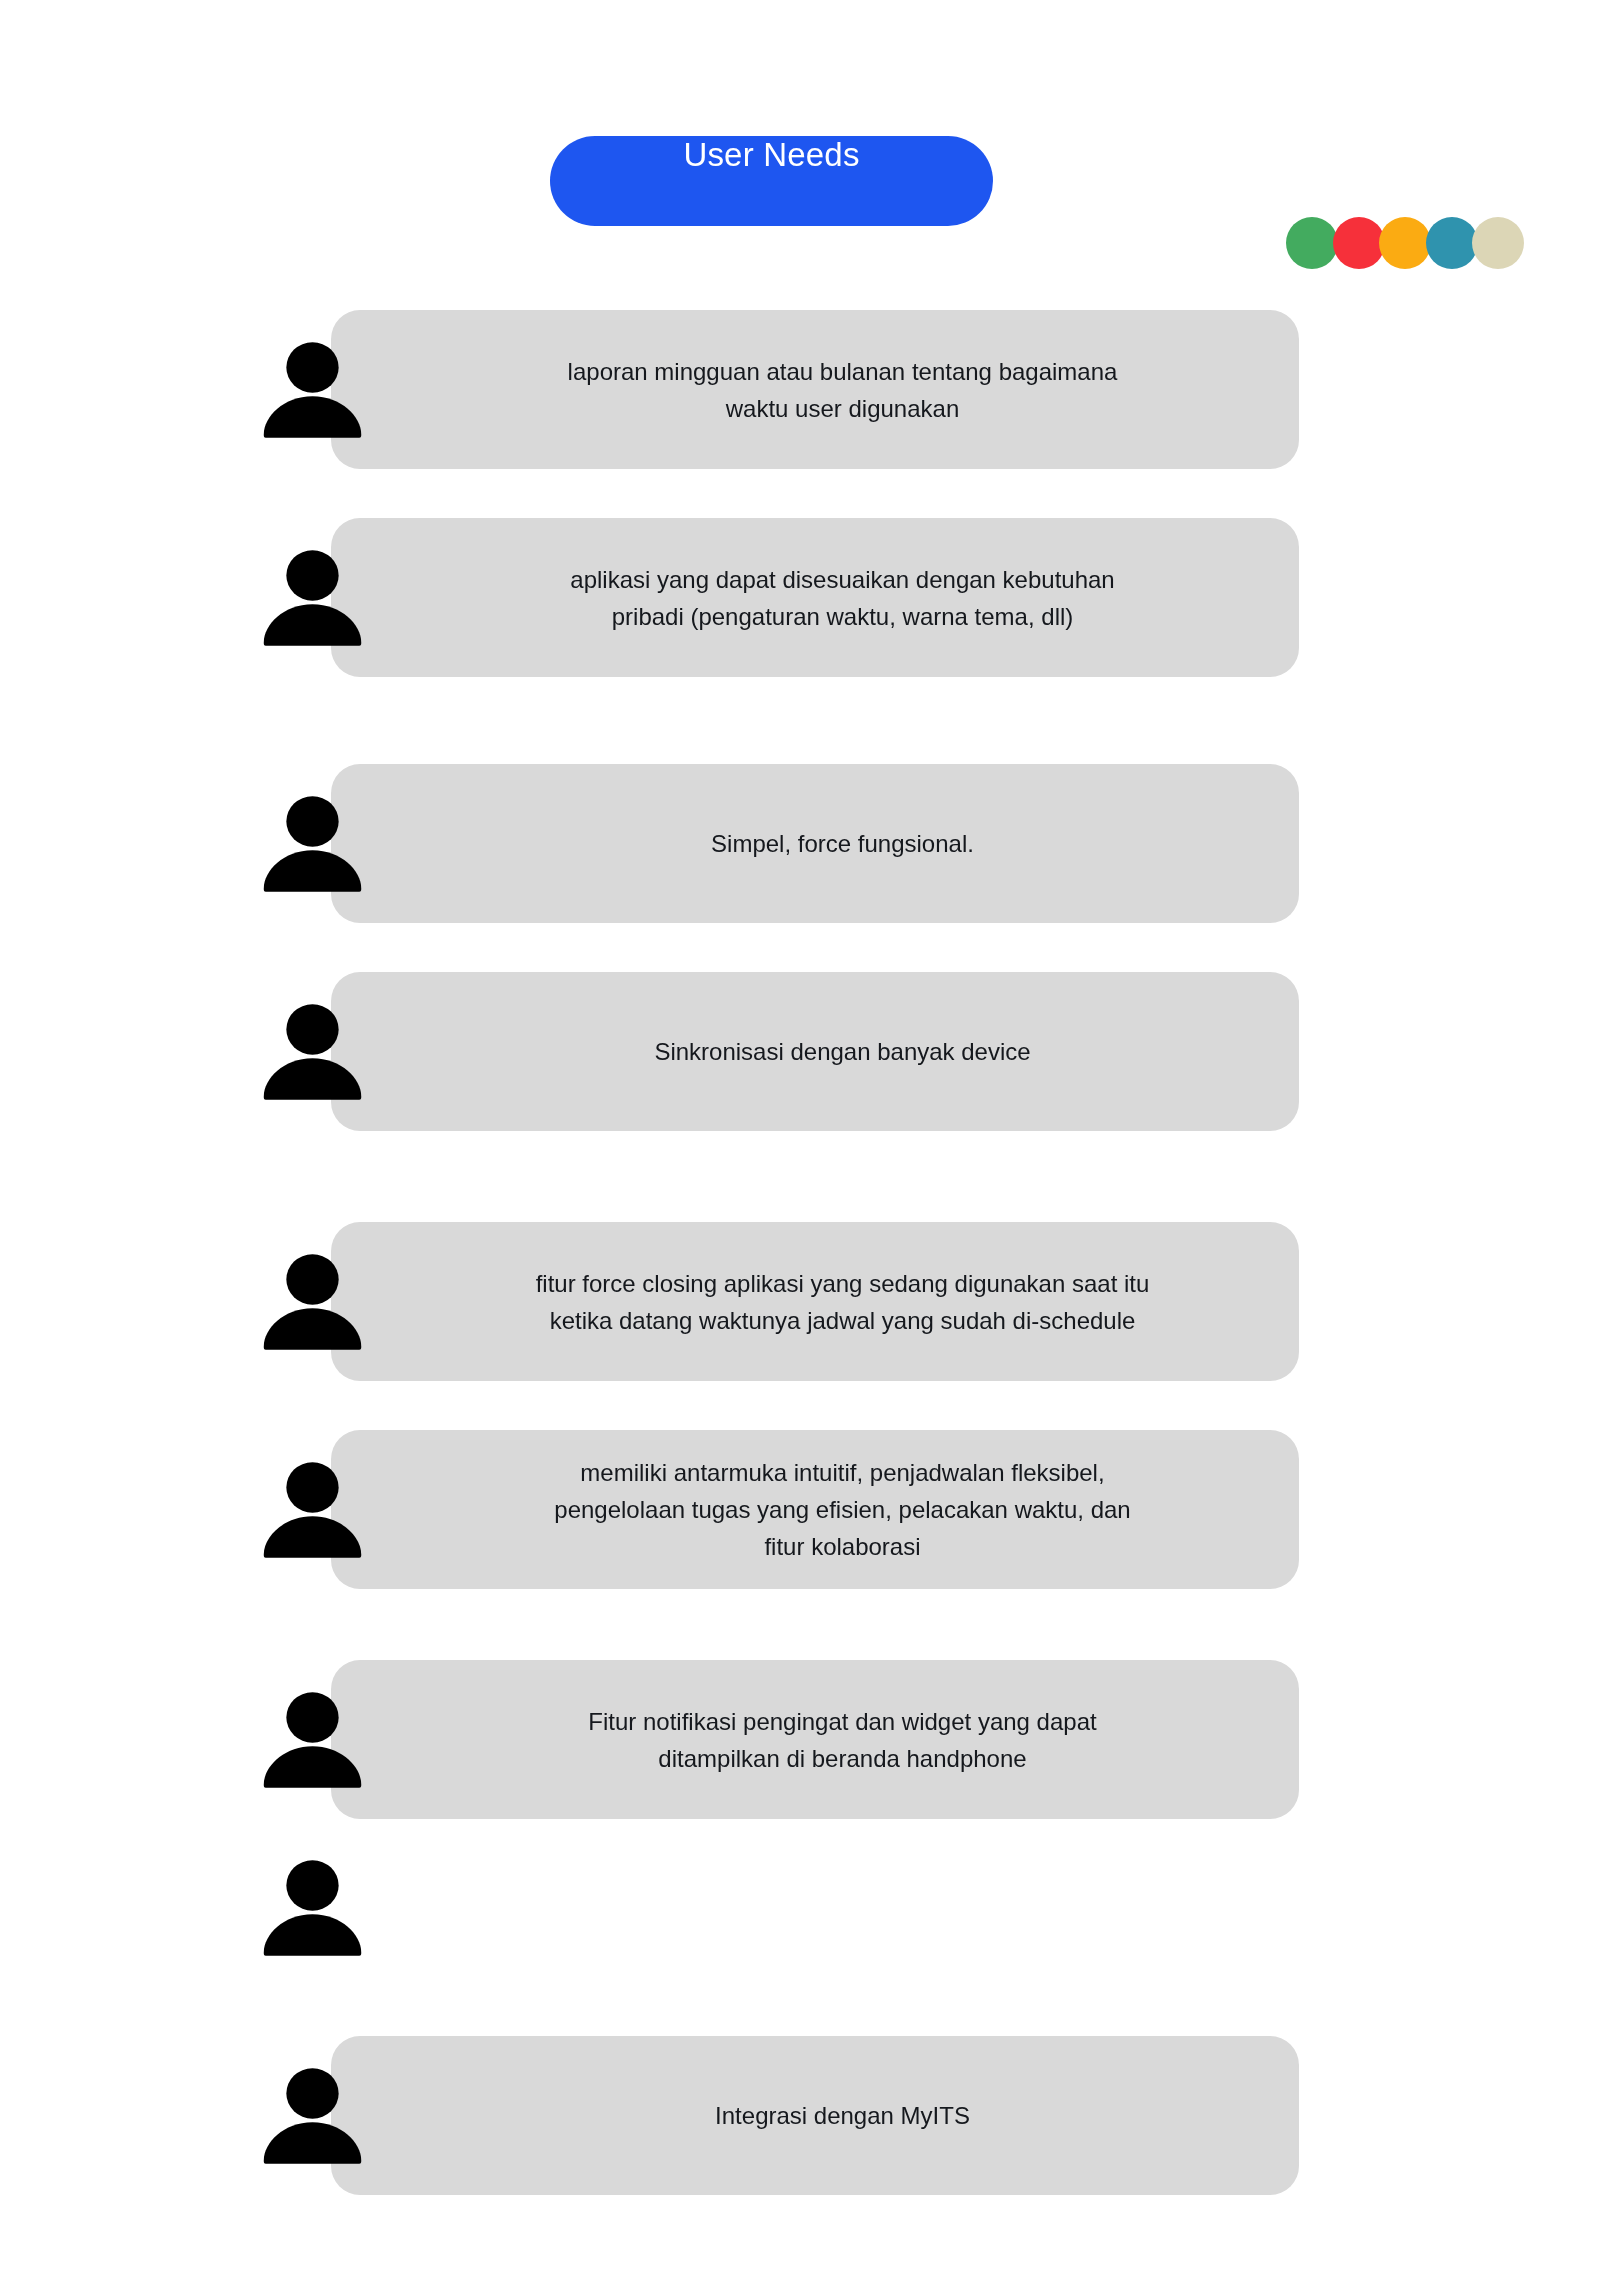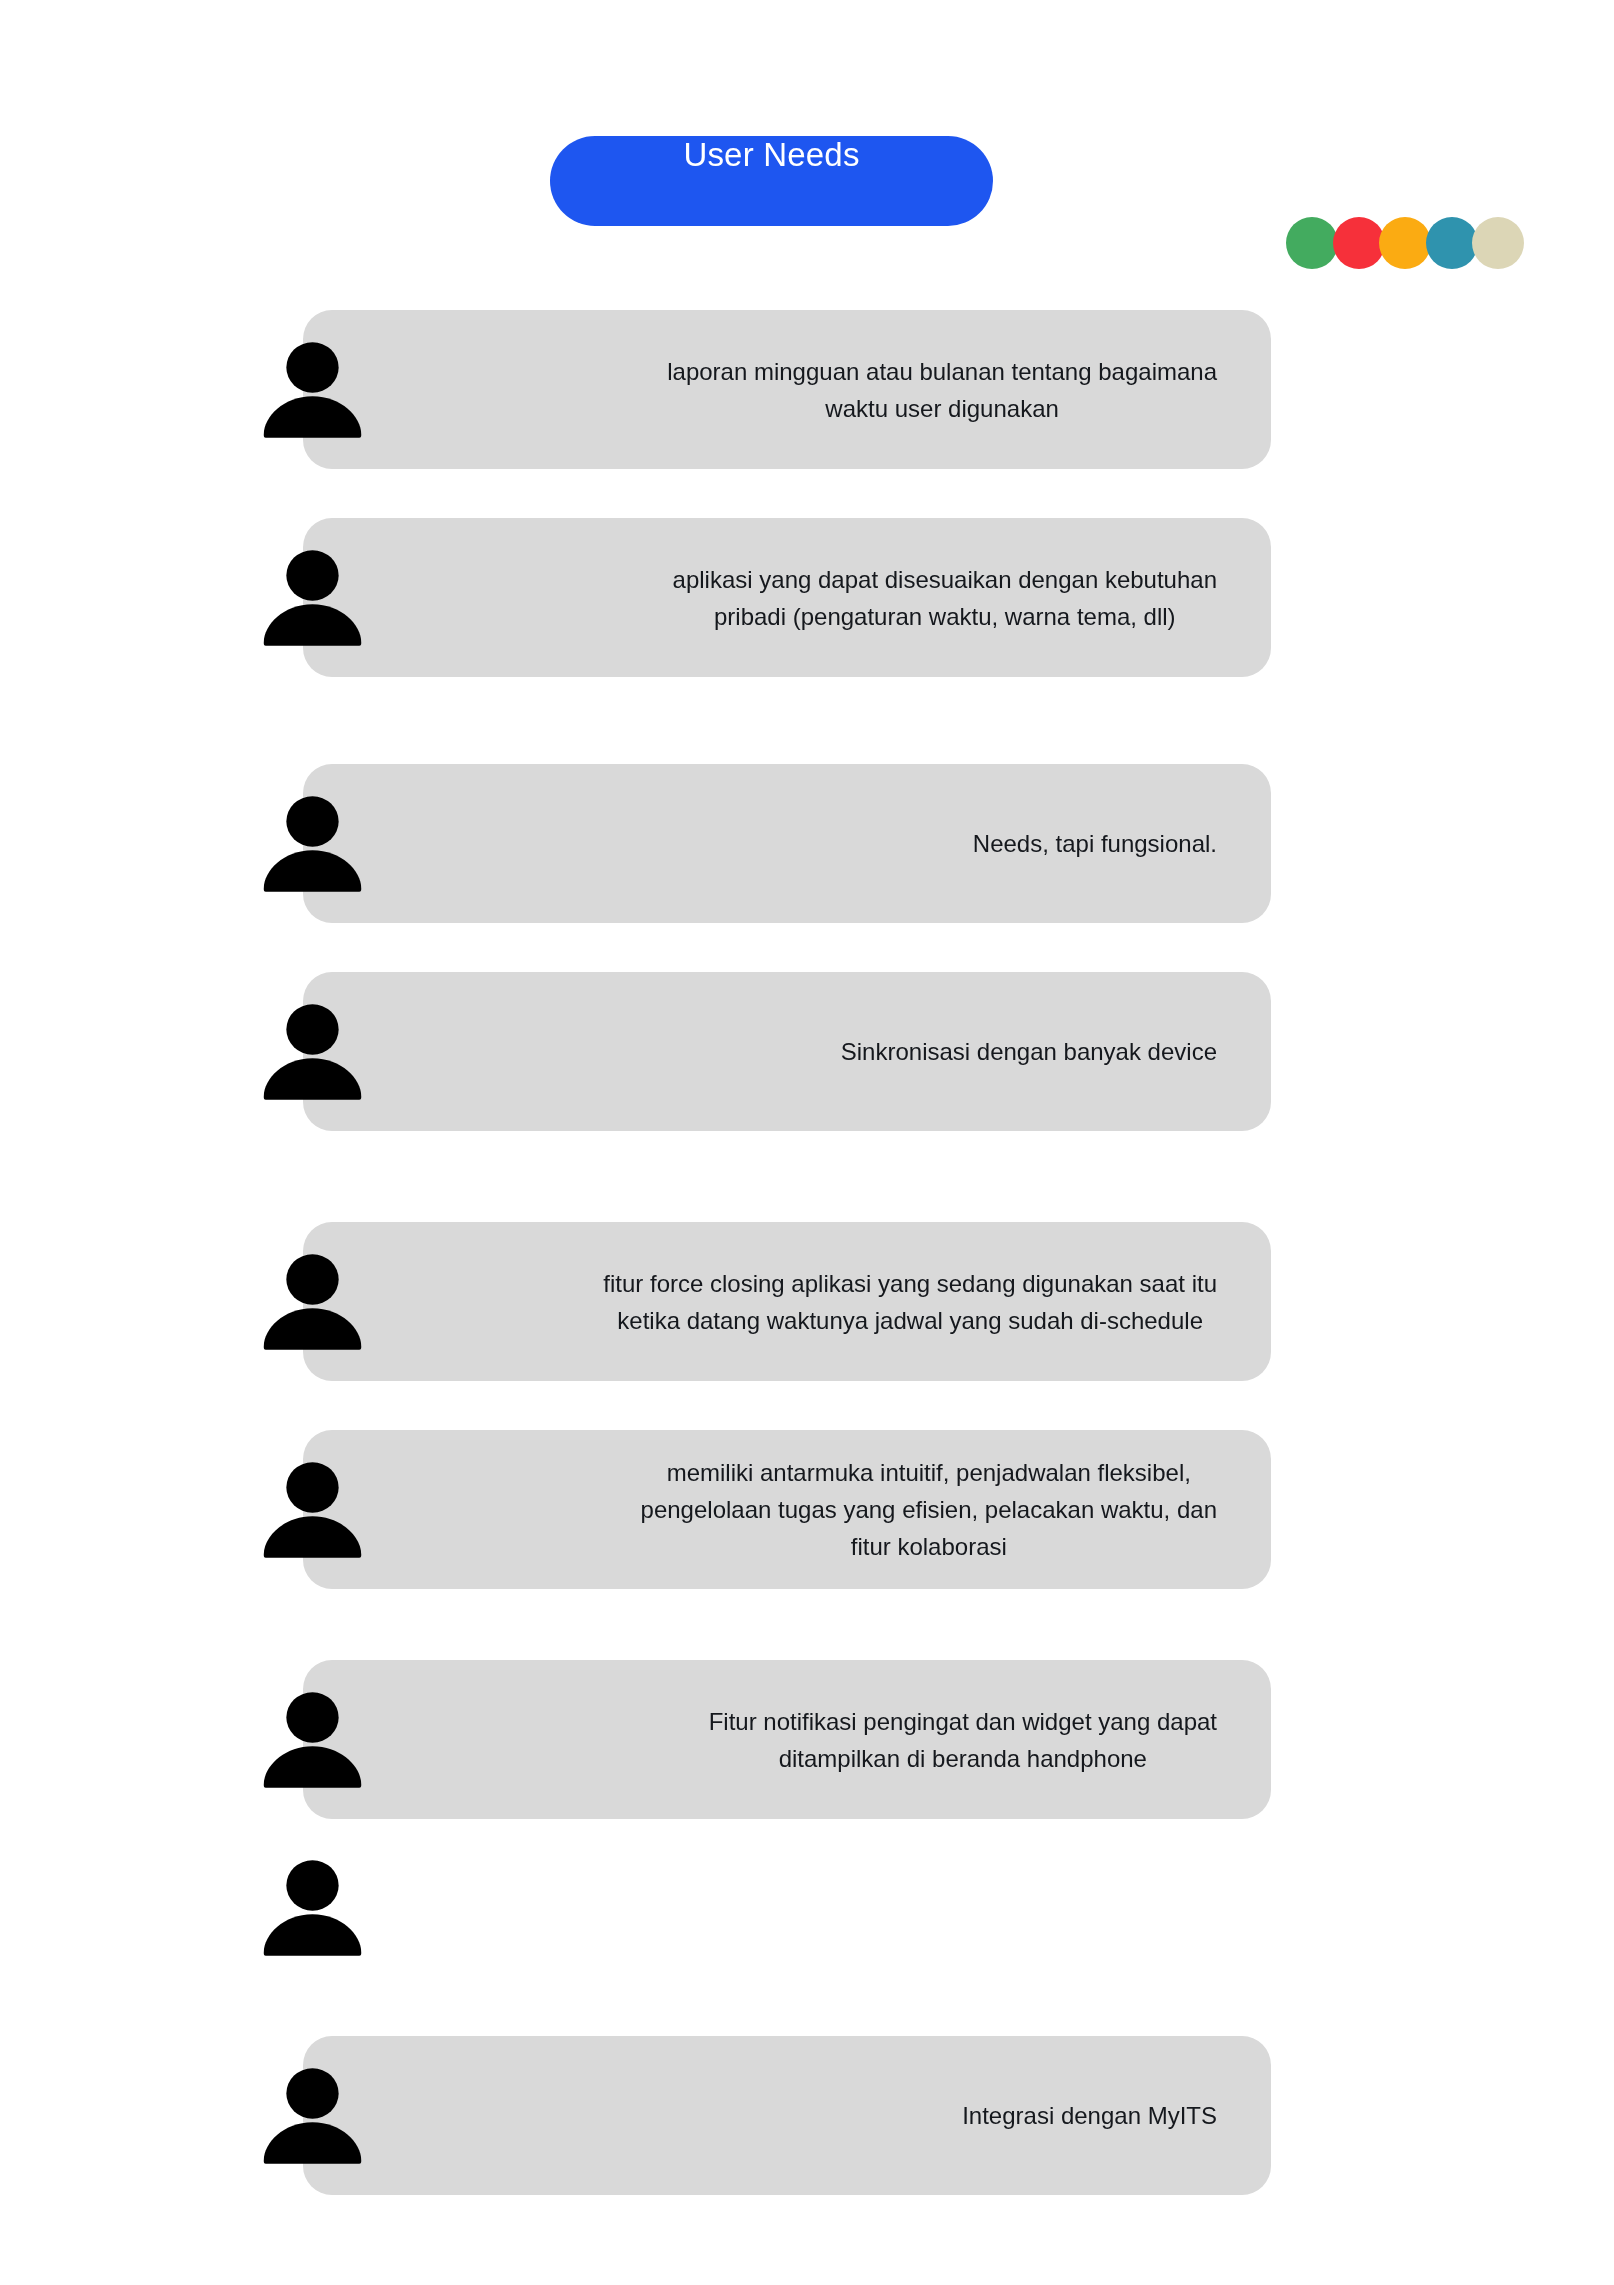--- a/index.html
+++ b/index.html
@@ -77,30 +77,30 @@
   }
 
   .card-row {
     position: relative;
     width: 1615px;
     margin-bottom: 49px;
   }
 
   .card {
     position: absolute;
-    left: 303px;
+    left: 331px;
     top: 0;
     width: 968px;
     min-height: 159px;
     background: #d9d9d9;
     border-radius: 29px;
     box-sizing: border-box;
     display: flex;
     align-items: center;
-    justify-content: flex-end;
+    justify-content: center;
     padding: 16.3px 54px 16.3px 109px;
   }
 
   .card-text {
     color: #15181d;
     font-size: 24px;
     line-height: 37px;
     text-align: center;
     white-space: pre-line;
     font-family: "Liberation Sans", sans-serif;
@@ -162,21 +162,21 @@
         </div>
         <div class="person-icon" style="top: 32px;">
           <svg viewBox="0 0 112 106" xmlns="http://www.w3.org/2000/svg">
             <ellipse cx="56" cy="28" rx="29" ry="28" fill="#000000"></ellipse>
             <path d="M56 60 C88 60 110 83 110 102 L110 104 Q110 106 108 106 L4 106 Q2 106 2 104 L2 102 C2 83 24 60 56 60 Z" fill="#000000"></path>
           </svg>
         </div>
       </div>
       <div class="card-row" style="height: 159px;">
         <div class="card">
-          <div class="card-text">Needs, tapi fungsional.</div>
+          <div class="card-text">Simpel, force fungsional.</div>
         </div>
         <div class="person-icon" style="top: 32px;">
           <svg viewBox="0 0 112 106" xmlns="http://www.w3.org/2000/svg">
             <ellipse cx="56" cy="28" rx="29" ry="28" fill="#000000"></ellipse>
             <path d="M56 60 C88 60 110 83 110 102 L110 104 Q110 106 108 106 L4 106 Q2 106 2 104 L2 102 C2 83 24 60 56 60 Z" fill="#000000"></path>
           </svg>
         </div>
       </div>
       <div class="card-row" style="height: 201px;">
         <div class="card">

